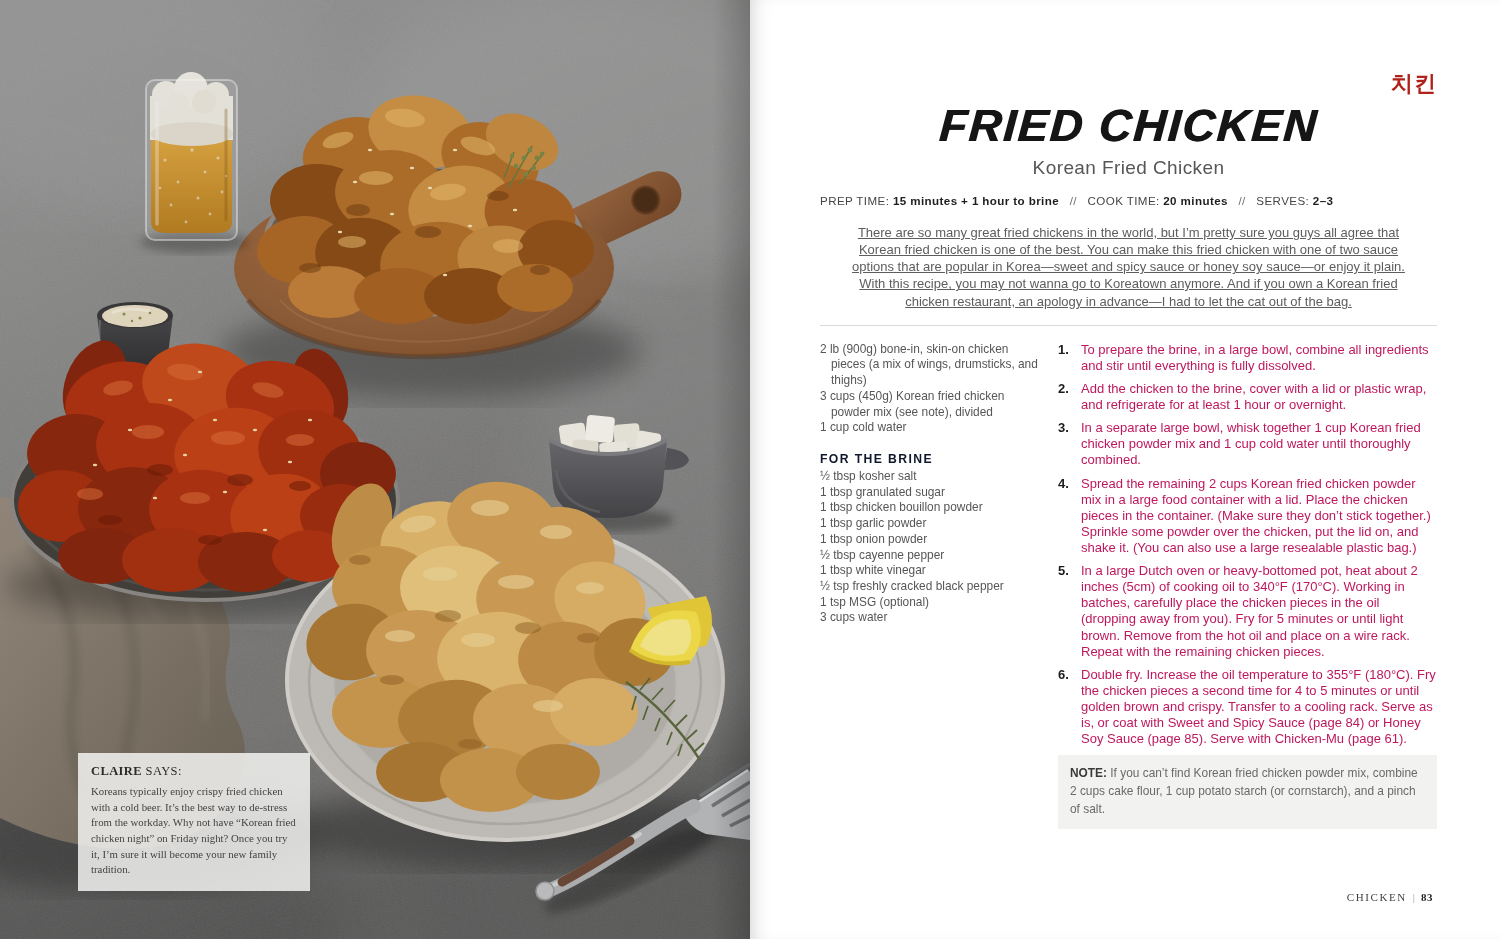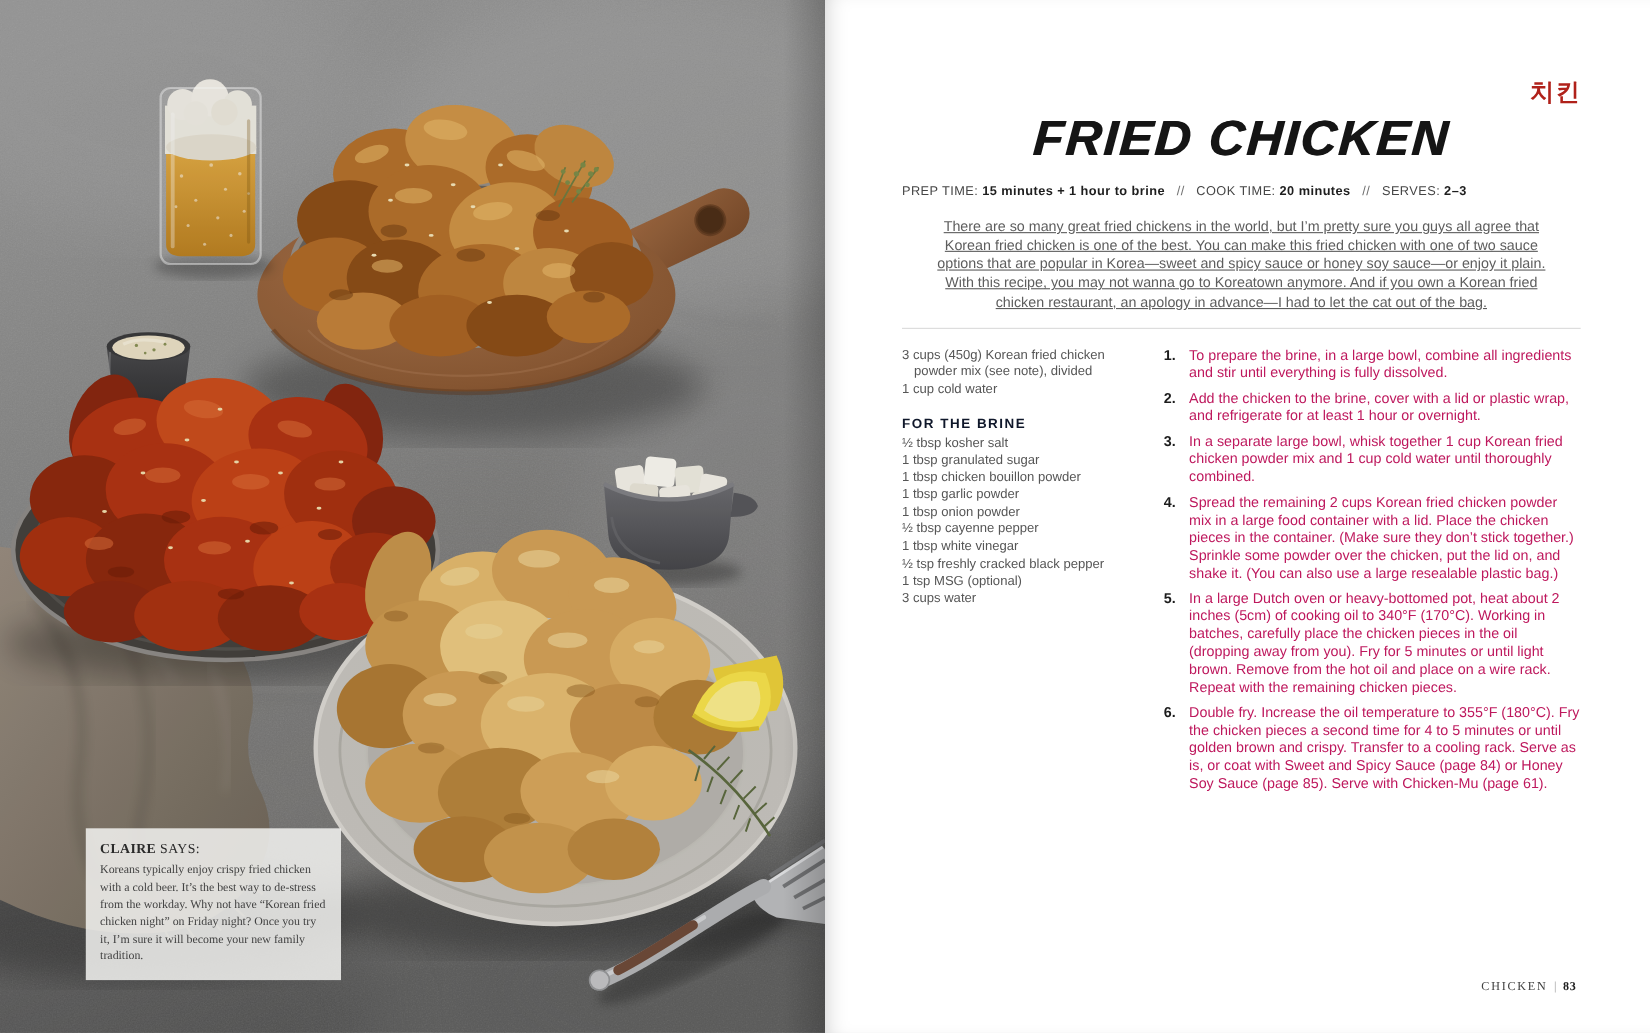--- a/index.html
+++ b/index.html
@@ -429,39 +429,41 @@
     <div class="claire-box">
       <div class="claire-title"><span class="b">CLAIRE</span><span> SAYS:</span></div>
       <div class="claire-body">Koreans typically enjoy crispy fried chicken with a cold beer.  It’s the best way to de-stress from the workday. Why not have “Korean fried chicken night” on Friday night? Once you try it, I’m sure it will become your new family tradition.</div>
     </div>
   </div>
 
   <div class="recipe-page">
     <div class="recipe-content">
       <div class="kicker">치킨</div>
       <div class="title">FRIED CHICKEN</div>
+      <div class="subtitle">Korean Fried Chicken</div>
 
       <div class="meta">
         <span>PREP TIME:</span>
         <span class="v">15 minutes + 1 hour to brine</span>
         <span class="sep">//</span>
         <span>COOK TIME:</span>
         <span class="v">20 minutes</span>
         <span class="sep">//</span>
         <span>SERVES:</span>
         <span class="v">2–3</span>
       </div>
 
       <p class="intro">There are so many great fried chickens in the world, but I’m pretty sure you guys all agree that Korean fried chicken is one of the best. You can make this fried chicken with one of two sauce options that are popular in Korea—sweet and spicy sauce or honey soy sauce—or enjoy it plain. With this recipe, you may not wanna go to Koreatown anymore. And if you own a Korean fried chicken restaurant, an apology in advance—I had to let the cat out of the bag.</p>
 
       <hr class="rule">
 
       <div class="cols">
         <div class="col-ing">
           <ul class="ing-list">
+            <li>2 lb (900g) bone-in, skin-on chicken pieces (a mix of wings, drumsticks, and thighs)</li>
             <li>3 cups (450g) Korean fried chicken powder mix (see note), divided</li>
             <li>1 cup cold water</li>
           </ul>
           <div class="brine-header">FOR THE BRINE</div>
           <ul class="ing-list">
             <li>½ tbsp kosher salt</li>
             <li>1 tbsp granulated sugar</li>
             <li>1 tbsp chicken bouillon powder</li>
             <li>1 tbsp garlic powder</li>
             <li>1 tbsp onion powder</li>
@@ -493,20 +495,21 @@
             </li>
             <li class="step">
               <span class="step-num">5.</span>
               <span class="step-text">In a large Dutch oven or heavy-bottomed pot, heat about 2 inches (5cm) of cooking oil to 340°F (170°C). Working in batches, carefully place the chicken pieces in the oil (dropping away from you). Fry for 5 minutes or until light brown. Remove from the hot oil and place on a wire rack. Repeat with the remaining chicken pieces.</span>
             </li>
             <li class="step">
               <span class="step-num">6.</span>
               <span class="step-text">Double fry. Increase the oil temperature to 355°F (180°C). Fry the chicken pieces a second time for 4 to 5 minutes or until golden brown and crispy. Transfer to a cooling rack. Serve as is, or coat with Sweet and Spicy Sauce (page 84) or Honey Soy Sauce (page 85). Serve with Chicken-Mu (page 61).</span>
             </li>
           </ol>
+          <div class="note"><span class="lbl">NOTE:</span><span> If you can’t find Korean fried chicken powder mix, combine 2 cups cake flour, 1 cup potato starch (or cornstarch), and a pinch of salt.</span></div>
         </div>
       </div>
     </div>
 
     <div class="page-footer">
       <span>CHICKEN</span><span class="div">|</span><span class="num">83</span>
     </div>
   </div>
 </div>
 

